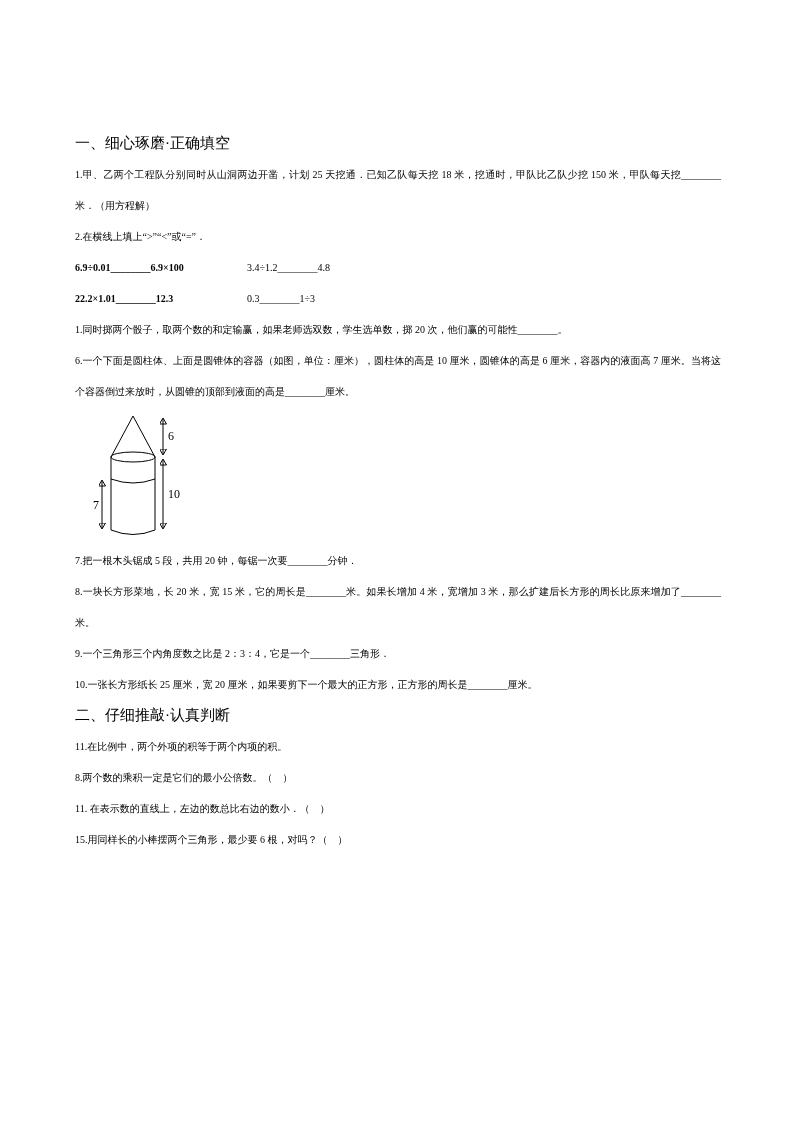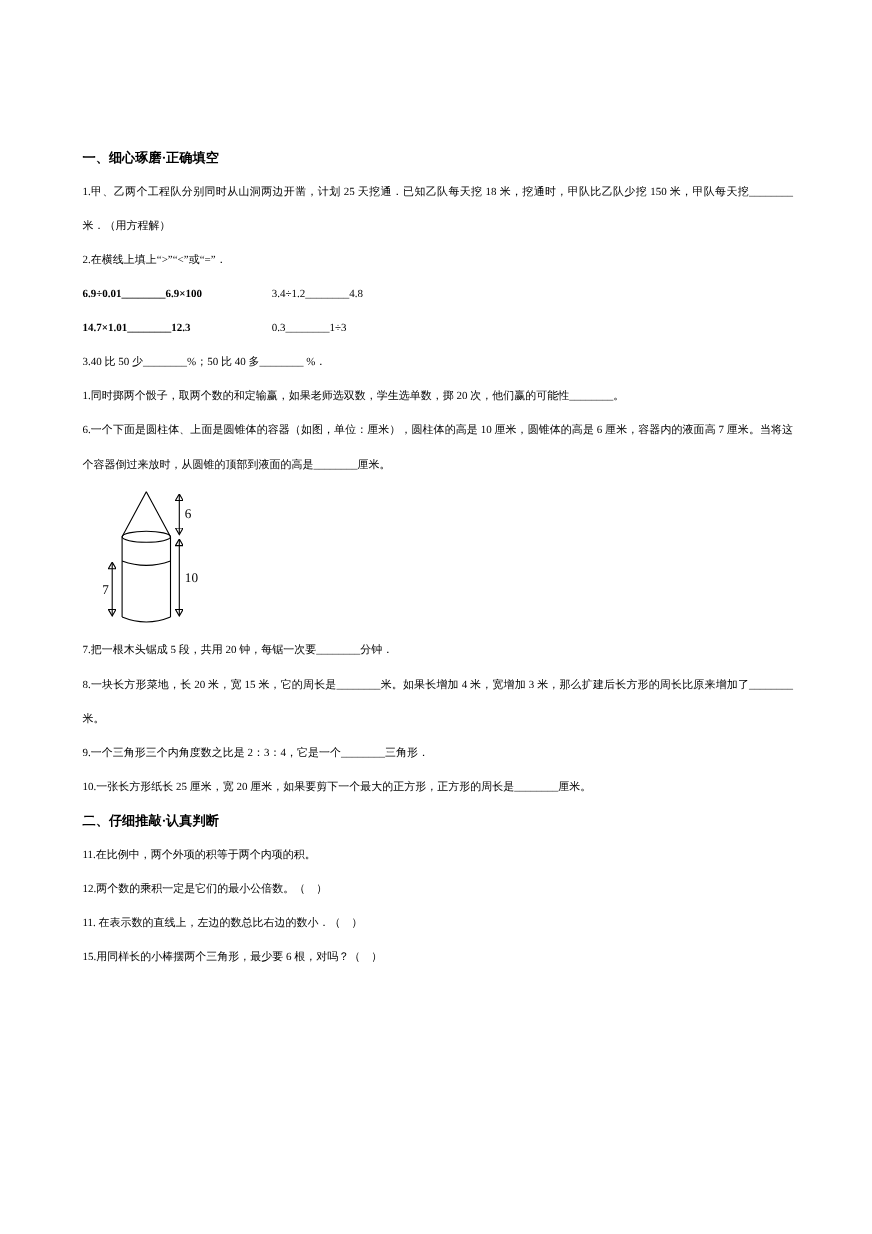--- a/index.html
+++ b/index.html
@@ -8,21 +8,21 @@
     font-family:"Liberation Serif","DejaVu Serif",serif;
     color:#000000;
     overflow:hidden;
   }
   .page{padding:128px 72px 40px 75px;box-sizing:border-box;width:793px;}
   .doc-title{
     text-align:center;font-size:18px;font-weight:bold;
     margin:0 0 14px 0;line-height:26px;
   }
   .sec-heading{
-    font-size:12px;font-weight:bold;line-height:31px;margin:0;
+    font-size:15px;font-weight:normal;line-height:31px;margin:0;
   }
   p.q{
     font-size:10px;line-height:31px;margin:0;
     text-align:justify;text-justify:inter-ideograph;
   }
   p.eq{text-align:left;}
   .eqcol1{display:inline-block;width:172px;font-weight:bold;}
   .figure-wrap{margin:4px 0 2px 18px;height:132px;}
   svg{display:block;}
   svg line, svg path{stroke:#000;stroke-width:1;fill:none;}
@@ -35,23 +35,22 @@
 
 
   <p class="sec-heading">一、细心琢磨·正确填空</p>
 
   <p class="q">1.甲、乙两个工程队分别同时从山洞两边开凿，计划 25 天挖通．已知乙队每天挖 18 米，挖通时，甲队比乙队少挖 150 米，甲队每天挖________米．（用方程解）</p>
 
   <p class="q">2.在横线上填上“&gt;”“&lt;”或“=”．</p>
 
   <p class="q eq"><span class="eqcol1">6.9÷0.01________6.9×100</span><span>3.4÷1.2________4.8</span></p>
 
-  <p class="q eq"><span class="eqcol1">14.7×1.01________12.3</span><span>0.3________1÷3</span></p>
+  <p class="q eq"><span class="eqcol1">22.2×1.01________12.3</span><span>0.3________1÷3</span></p>
 
-  <p class="q">3.40 比 50 少________%；50 比 40 多________ %．</p>
 
   <p class="q">1.同时掷两个骰子，取两个数的和定输赢，如果老师选双数，学生选单数，掷 20 次，他们赢的可能性________。</p>
 
 
   <p class="q">6.一个下面是圆柱体、上面是圆锥体的容器（如图，单位：厘米），圆柱体的高是 10 厘米，圆锥体的高是 6 厘米，容器内的液面高 7 厘米。当将这个容器倒过来放时，从圆锥的顶部到液面的高是________厘米。</p>
 
   <div class="figure-wrap">
     <svg width="130" height="130" viewBox="0 0 130 130">
       <defs>
         <marker id="ah-end" markerWidth="7" markerHeight="7" refX="5" refY="3.5" orient="auto">
@@ -89,20 +88,20 @@
   <p class="q">8.一块长方形菜地，长 20 米，宽 15 米，它的周长是________米。如果长增加 4 米，宽增加 3 米，那么扩建后长方形的周长比原来增加了________米。</p>
 
   <p class="q">9.一个三角形三个内角度数之比是 2：3：4，它是一个________三角形．</p>
 
   <p class="q">10.一张长方形纸长 25 厘米，宽 20 厘米，如果要剪下一个最大的正方形，正方形的周长是________厘米。</p>
 
   <p class="sec-heading">二、仔细推敲·认真判断</p>
 
   <p class="q">11.在比例中，两个外项的积等于两个内项的积。</p>
 
-  <p class="q">12.两个数的乘积一定是它们的最小公倍数。（　）</p>
+  <p class="q">8.两个数的乘积一定是它们的最小公倍数。（　）</p>
 
 
   <p class="q">11. 在表示数的直线上，左边的数总比右边的数小．（　）</p>
 
   <p class="q">15.用同样长的小棒摆两个三角形，最少要 6 根，对吗？（　）</p>
 
 </div>
 
 </body></html>

